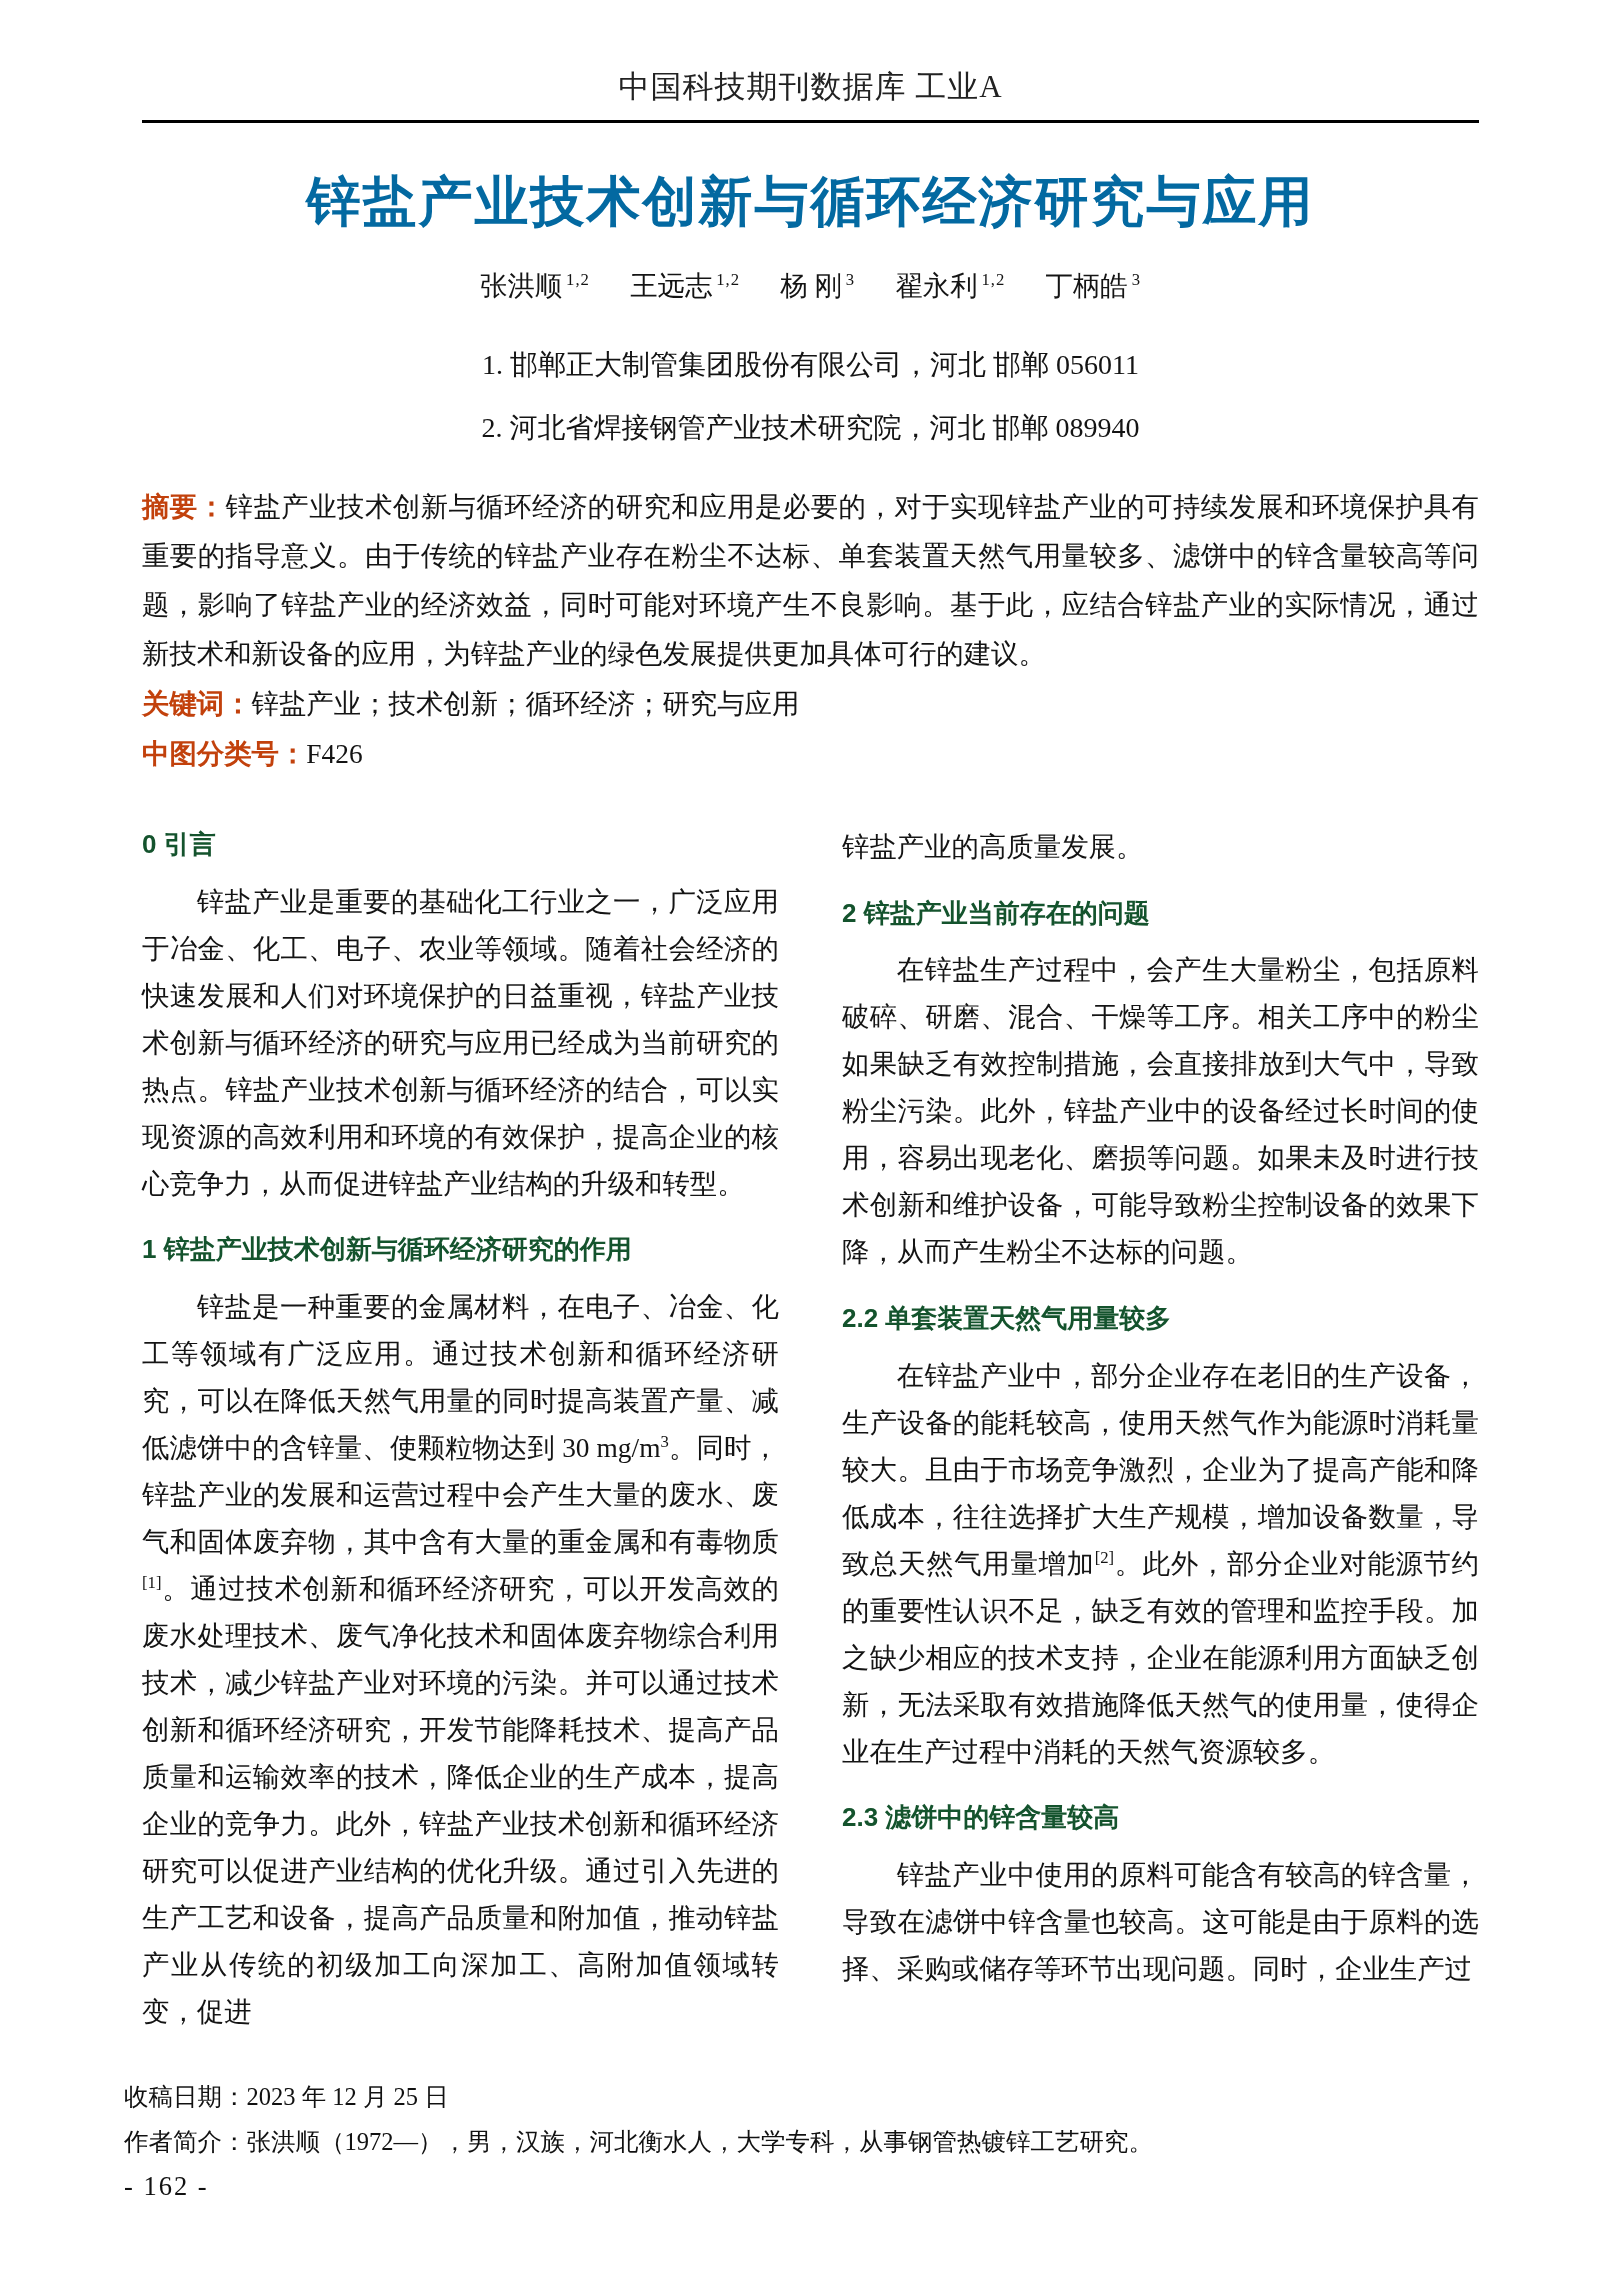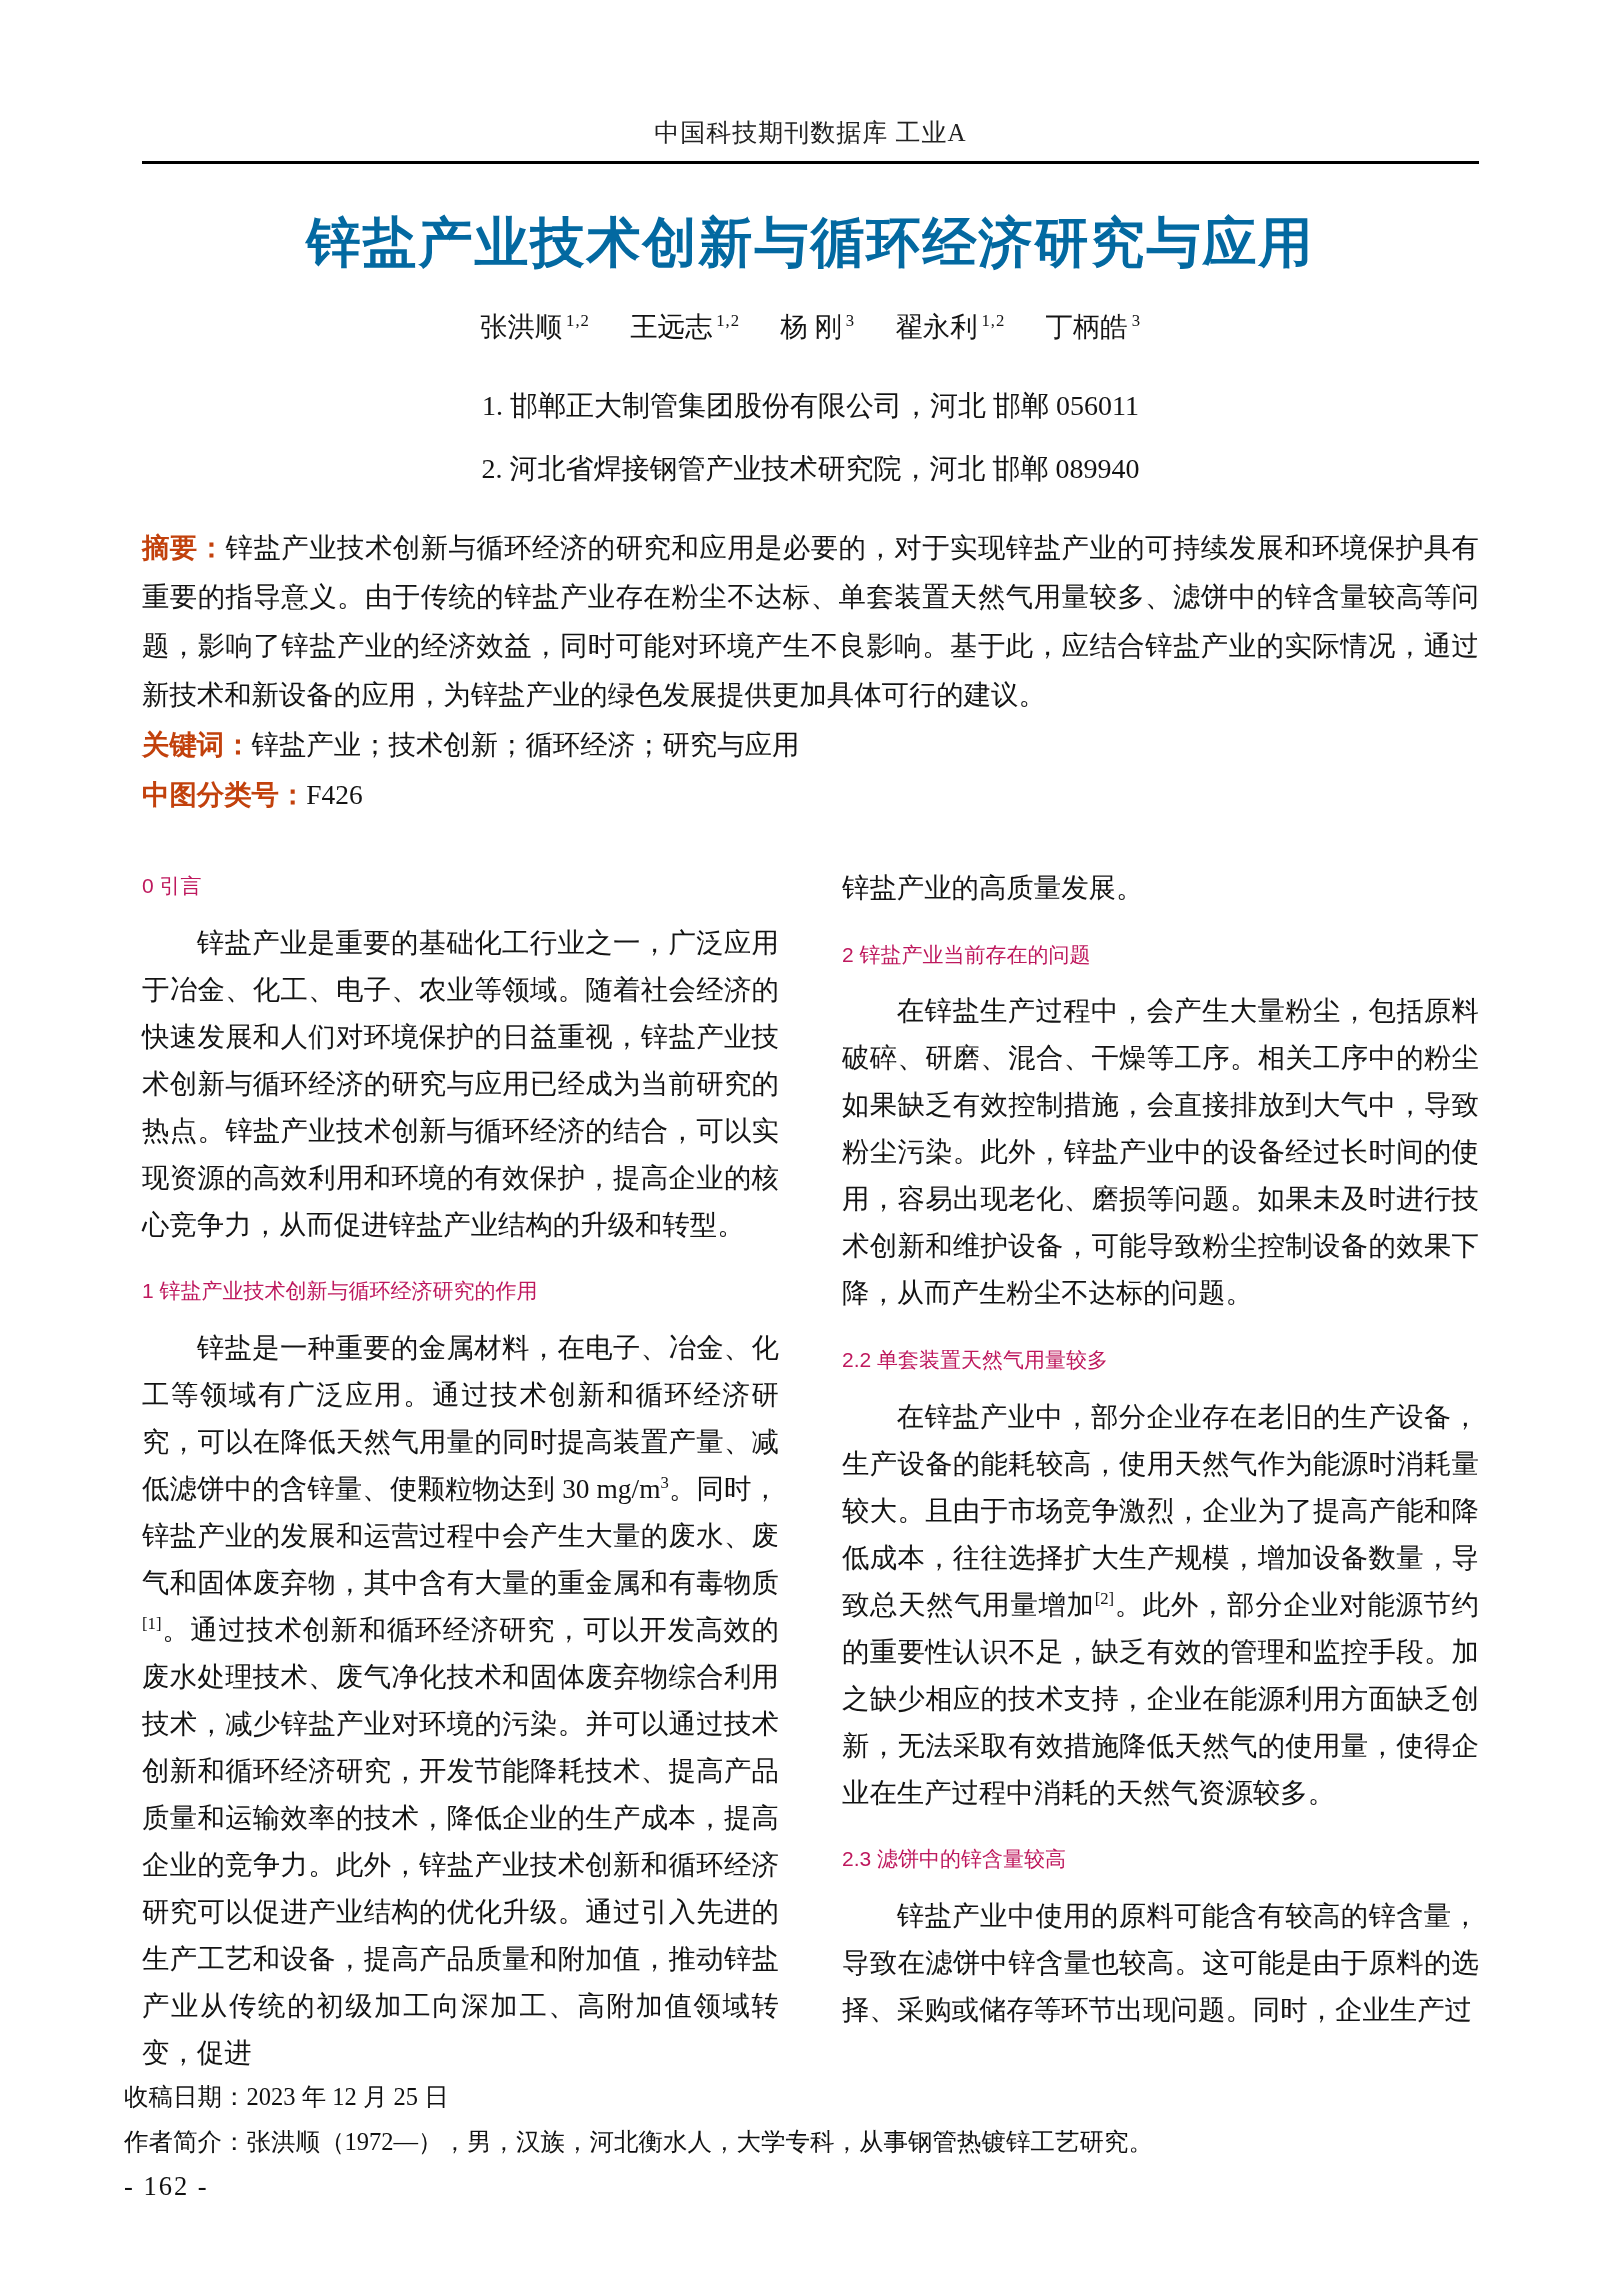--- a/index.html
+++ b/index.html
@@ -7,23 +7,23 @@
     position:relative;
     width:1621px;height:2293px;
     box-sizing:border-box;
     padding:0 142px;
     background:#ffffff;
     color:#141414;
     font-family:"Liberation Serif","DejaVu Serif",serif;
     overflow:hidden;
   }
   .journal{
-    padding-top:116px;
+    padding-top:66px;
     text-align:center;
-    font-size:25px;
+    font-size:31px;
     letter-spacing:1px;
     color:#222;
   }
   .rule{
     margin-top:11.8px;
     border-bottom:3.9px solid #000;
   }
   .title{
     margin:43px 0 0 0;
     text-align:center;
@@ -55,24 +55,24 @@
   }
   .col{
     width:637px;
     font-size:27.4px;
     line-height:47px;
     text-align:justify;
   }
   .col > :first-child{margin-top:3.9px;}
   .sec-heading{
     font-family:"Liberation Sans","DejaVu Sans",sans-serif;
-    font-weight:normal;
-    font-size:21px;
+    font-weight:bold;
+    font-size:26px;
     line-height:41px;
-    color:#be185d;
+    color:#14532d;
     margin:21.6px 0 13.7px 0;
     text-align:left;
   }
   .para{margin:0;text-indent:2em;}
   .para.cont{text-indent:0;}
   .para sup{font-size:16.7px;line-height:0;vertical-align:super;}
   .footer{
     position:absolute;
     left:124px;right:142px;bottom:84px;
     font-size:24.5px;

